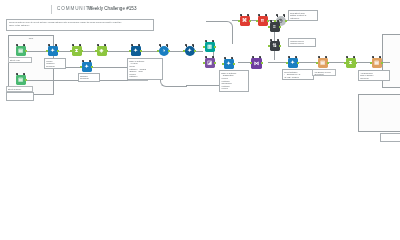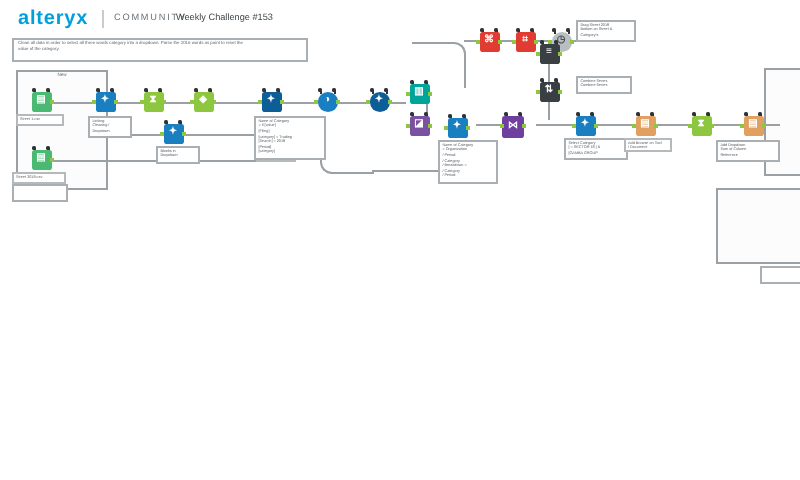--- a/index.html
+++ b/index.html
@@ -74,21 +74,20 @@
          border-top-right-radius:6px;background:none;}
 
   .minibox{position:absolute;border:.6px solid #a9afb3;background:#fff;}
 </style>
 </head>
 <body>
 
 <div id="page">
 
   <div class="hdr">
-    <div class="brand">alteryx</div>
     <div class="hdr-div"></div>
     <div class="community">COMMUNITY</div>
     <div class="wtitle">Weekly Challenge #153</div>
   </div>
 
   <div class="note">
     <span>Clean all data in order to select all three words category into a dropdown.  Parse the 2016 words as point to reset the</span>
     <span>value of the category.</span>
   </div>
 

